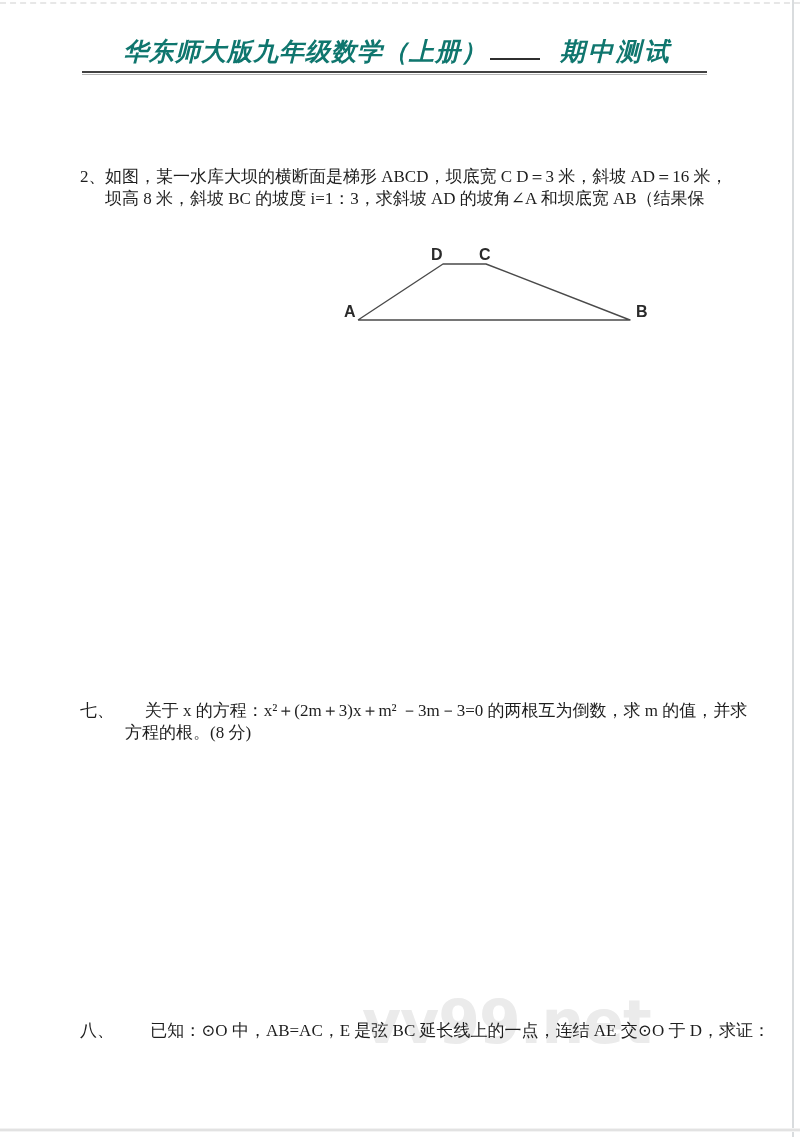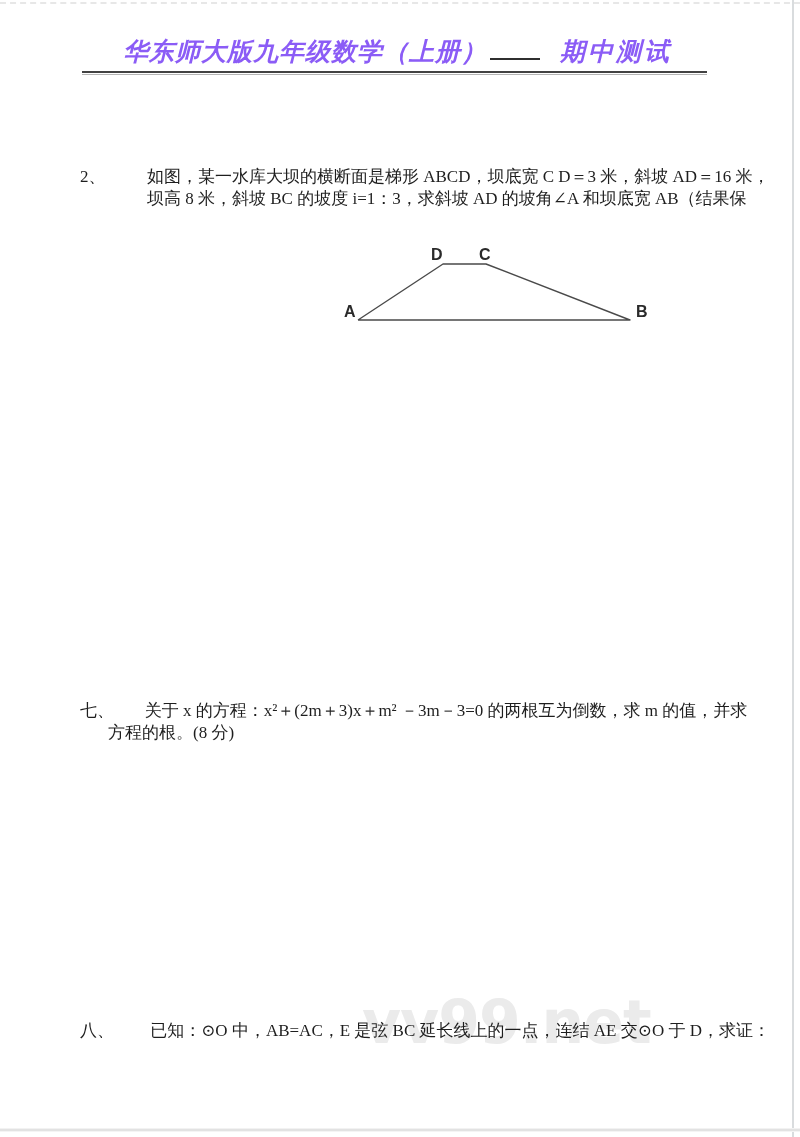--- a/index.html
+++ b/index.html
@@ -37,21 +37,21 @@
     z-index: 0;
     user-select: none;
   }
 
   
   .header {
     position: absolute; left: 0; top: 36px; width: 795px;
     text-align: center;
     font-style: italic; font-weight: bold;
     font-size: 25px; line-height: 32px;
-    color: #8b5cf6;
+    color: #0f766e;
     letter-spacing: 1px;
     z-index: 1;
   }
   .h-blank {
     display: inline-block; width: 50px; height: 18px;
     border-bottom: 2px solid #2f2f2f;
     margin: 0 20px 0 3px;
     vertical-align: baseline;
   }
   .h-suffix { letter-spacing: 3px; }
@@ -63,24 +63,24 @@
 
   
   .question {
     position: absolute; left: 80px;
     font-size: 17px; line-height: 22px;
     z-index: 1;
     white-space: nowrap;
   }
   .q-num { position: absolute; left: 0; top: 0; }
   .q2 { top: 166px; width: 660px; }
-  .q2 .q-line { margin-left: 67px; }
+  .q2 .q-line { margin-left: 25px; }
   .q7 { top: 700px; width: 670px; }
   .q7 .l0 { margin-left: 62px; text-align: center; }
-  .q7 .l1 { margin-left: 28px; }
+  .q7 .l1 { margin-left: 45px; }
   .q8 { top: 1020px; width: 690px; }
   .q8 .l0 { margin-left: 50px; text-align: right; }
 
   
   .diagram {
     position: absolute; left: 340px; top: 242px;
     z-index: 1;
   }
   .diagram text {
     font-family: "Liberation Sans", "DejaVu Sans", sans-serif;

